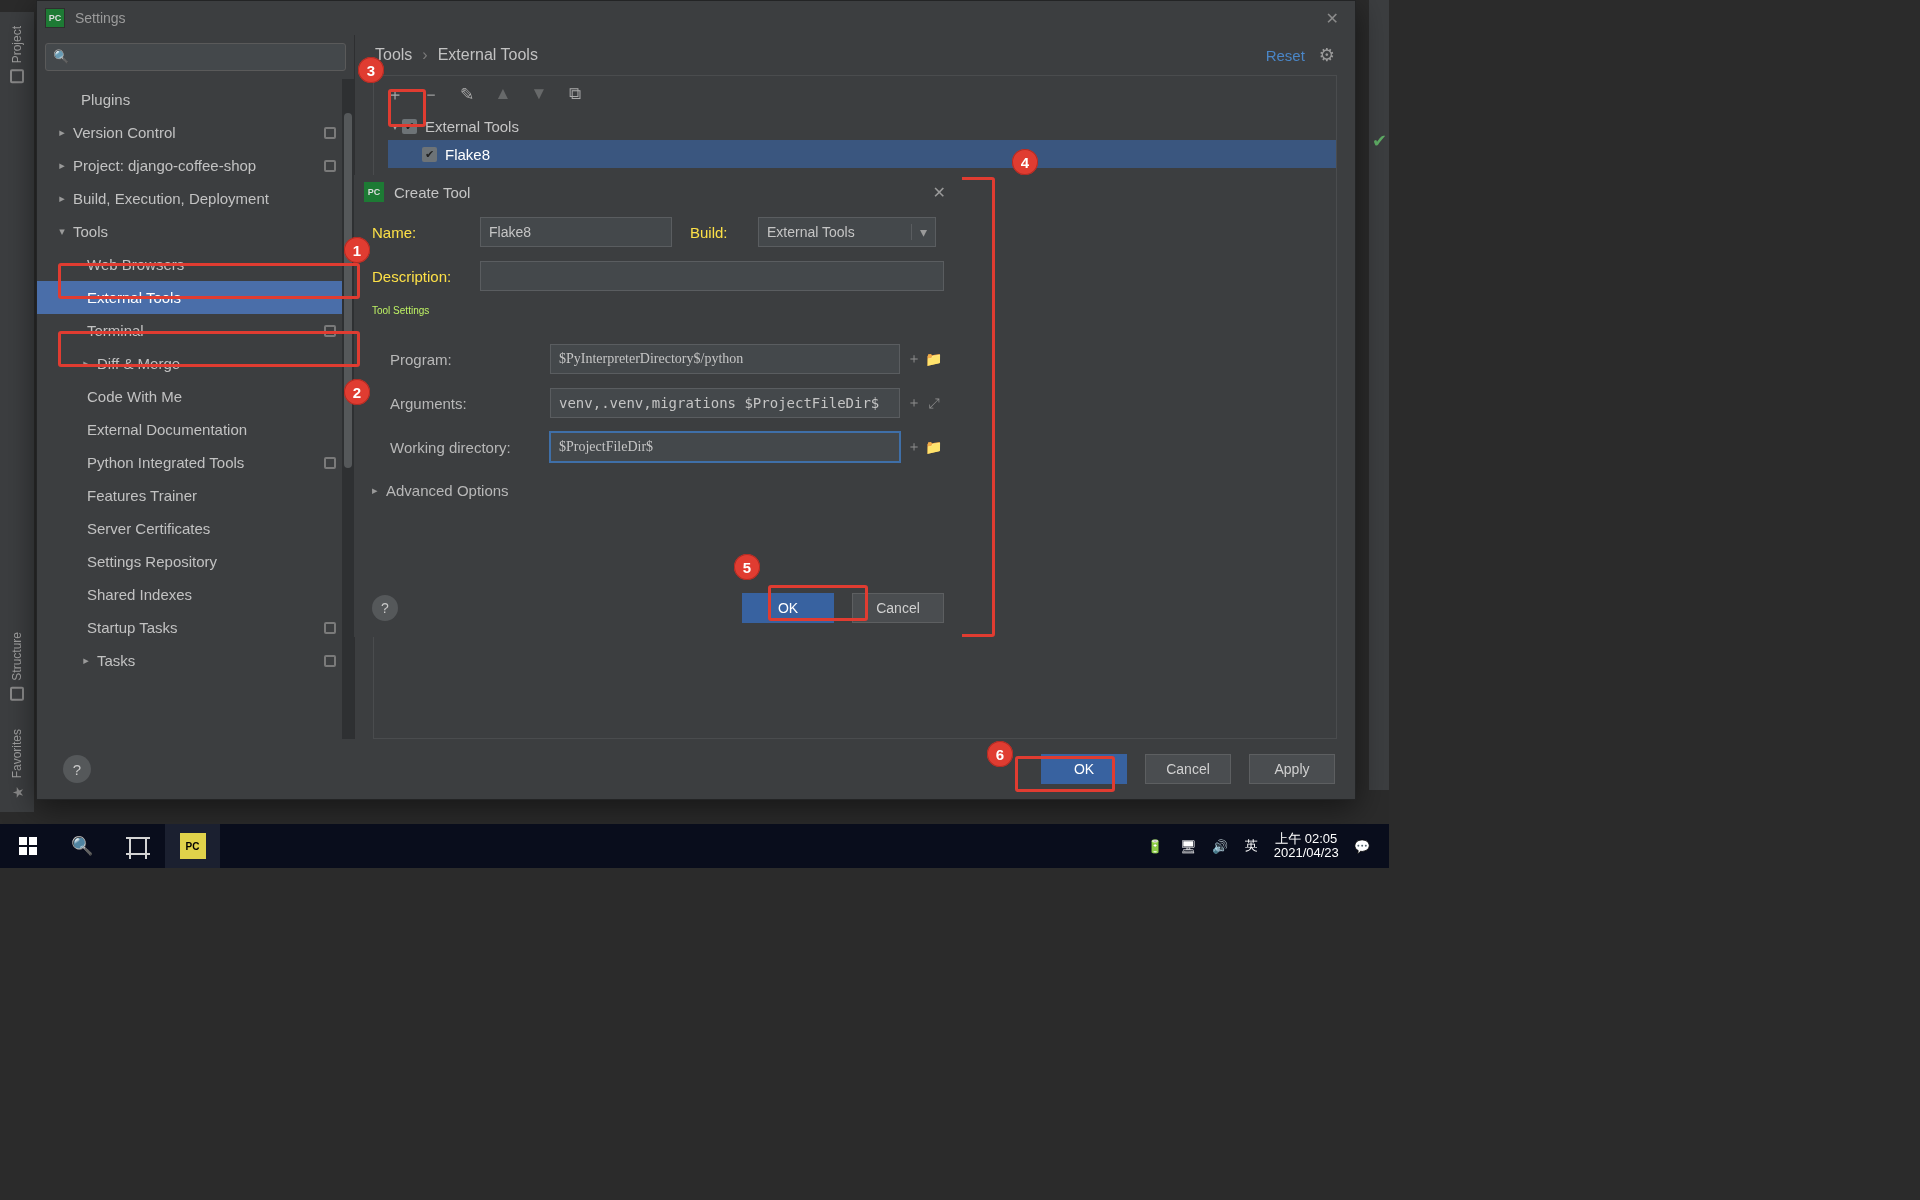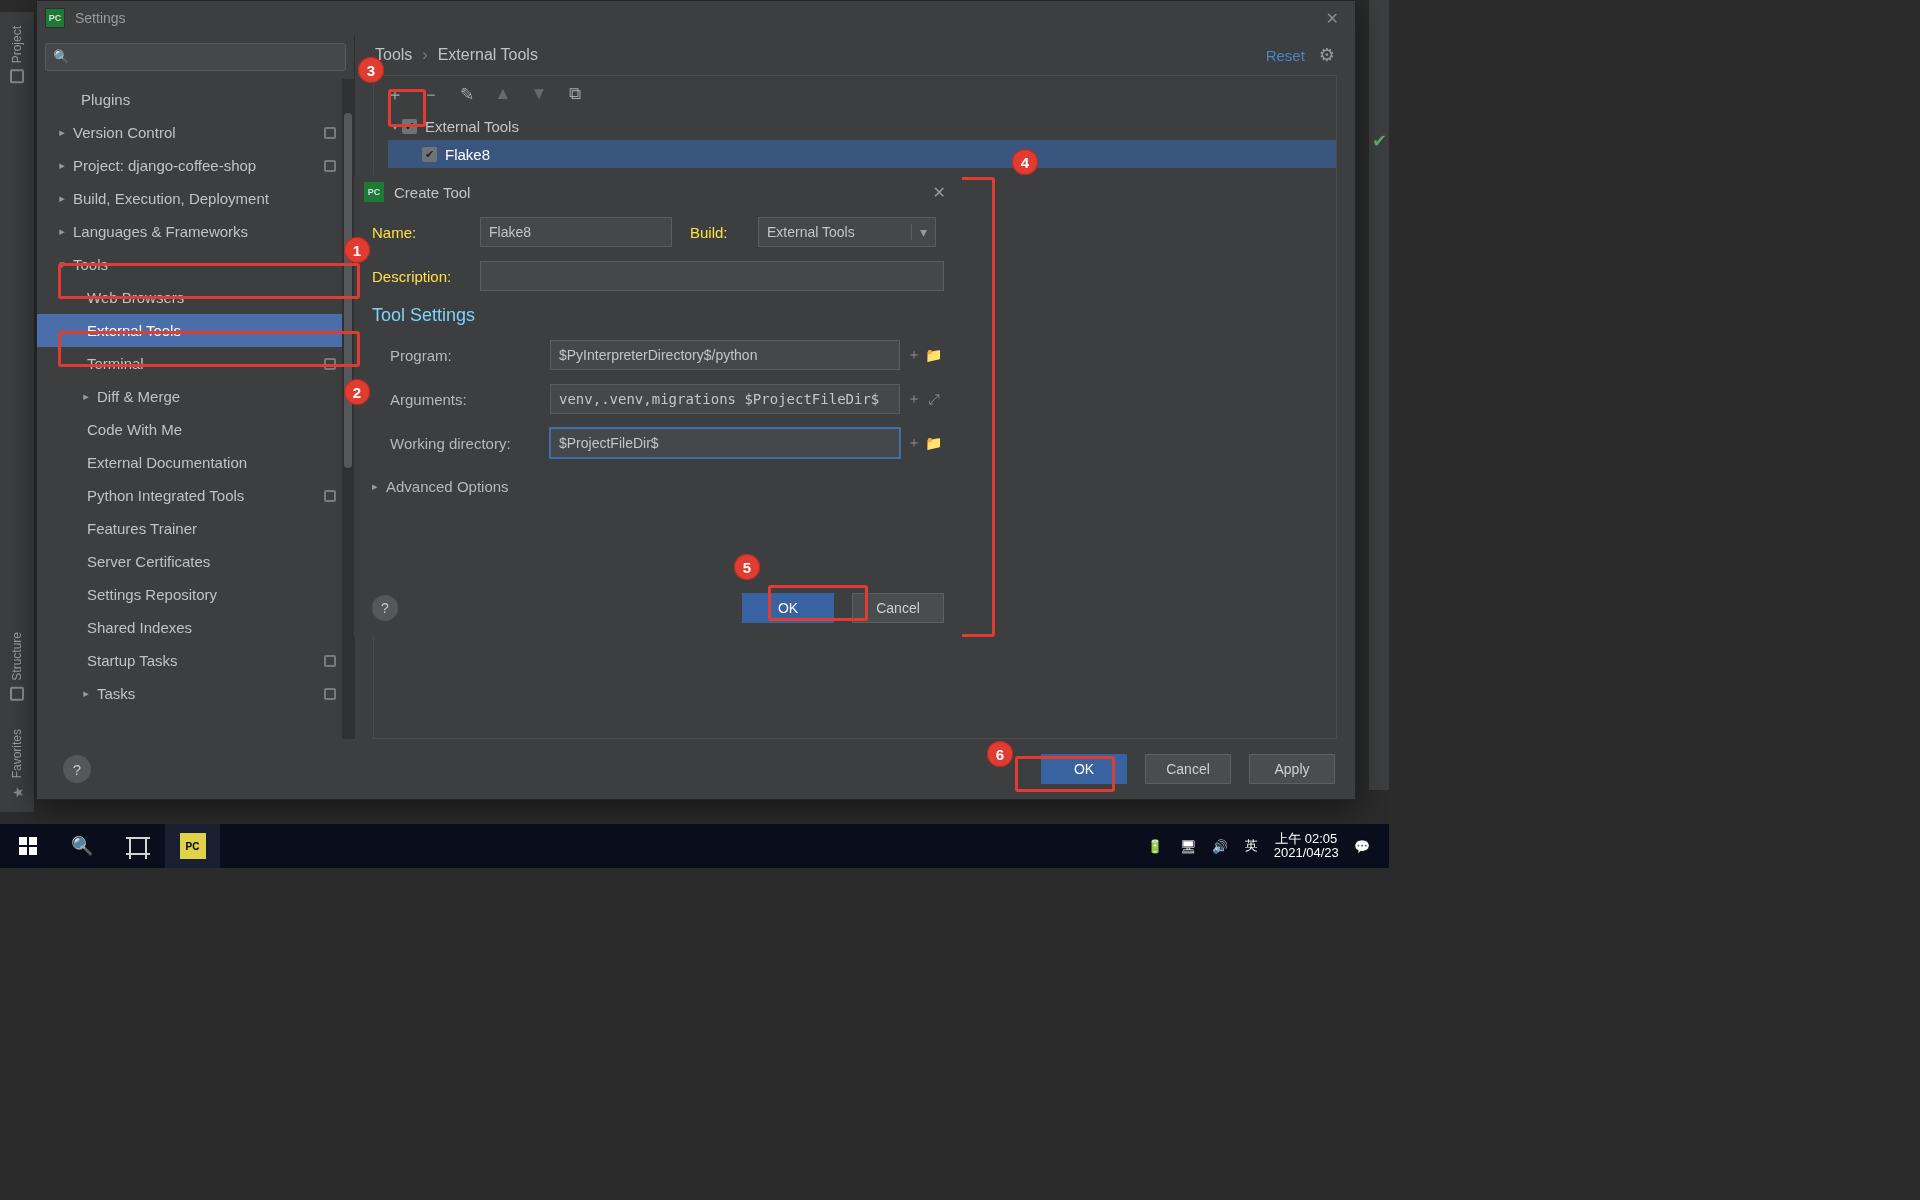--- a/index.html
+++ b/index.html
@@ -128,24 +128,24 @@
   .dlg-title { height:34px; display:flex; align-items:center; padding:0 10px; font-size:15px; color:#c4c4c4;}
   .dlg-title .app-icon { width:20px; height:20px; background:#1d7a34; margin-right:10px; display:flex; align-items:center; justify-content:center; color:#dcdcdc; font-size:9px; font-weight:bold;}
   .dlg-title .dx { margin-left:auto; color:#9a9a9a; font-size:16px; padding:0 6px;}
   .dlg-body { flex:1; padding: 8px 18px; }
   .frow { display:flex; align-items:center; margin-bottom:14px;}
   .frow label { font-size:15px; color:#fde047; }
   .txt {
     height:30px; background:#44484b; border:1px solid #5a5d60; color:#c5c5c5; font-size:14px;
     padding:0 8px;
   }
-  .sect-title { font-size:18px; color:#7dd3fc; margin:8px 0 14px 0;}
+  .sect-title { font-size:10px; color:#bef264; margin:8px 0 28px 0;}
   .field-row { display:flex; align-items:center; margin-bottom:14px; padding-left:18px;}
   .field-row label { width: 160px; font-size:15px; color:#b8b8b8;}
-  .field-row .txt { flex:1;}
+  .field-row .txt { flex:1;font-family:Liberation Serif, serif;}
   .field-row .iact { width:20px; color:#8e8e8e; text-align:center; font-size:14px; margin-left:4px;}
   .field-row .folder-icon { width:20px; color:#8e8e8e; text-align:center; font-size:14px;}
   .txt.focused { border:1px solid #3f6fa8; box-shadow:0 0 0 1px #3f6fa8;}
   .collapsed-sec { display:flex; align-items:center; font-size:15px; color:#b8b8b8; padding:6px 0 14px 0;}
   .dlg-footer { display:flex; align-items:center; padding:6px 18px 14px 18px;}
   .dlg-footer .help2 { width:26px; height:26px; border-radius:50%; background:#55585a; color:#c8c8c8; display:flex; align-items:center; justify-content:center; font-size:14px;}
   .dlg-footer .dbtns { margin-left:auto; display:flex; gap:18px;}
 
   .select { height:30px; background:#44484b; border:1px solid #5a5d60; color:#c5c5c5; display:flex; align-items:center; padding:0 8px; font-size:14px;}
   .select .caret { margin-left:auto; border-left:1px solid #5a5d60; padding-left:8px; color:#9a9a9a;}
@@ -216,24 +216,20 @@
         <div class="tree-node">
             <span class="exp closed"></span>
             <span>Project: django-coffee-shop</span>
             <span class="badge"></span>
           </div>
         <div class="tree-node">
             <span class="exp closed"></span>
             <span>Build, Execution, Deployment</span>
           </div>
         <div class="tree-node">
-            <span class="exp closed"></span>
-            <span>Languages &amp; Frameworks</span>
-          </div>
-        <div class="tree-node">
             <span class="exp open"></span>
             <span>Tools</span>
           </div>
         <div class="tree-node sub2">
             <span>Web Browsers</span>
           </div>
         <div class="tree-node sub2 selected">
             <span>External Tools</span>
           </div>
         <div class="tree-node sub2">

